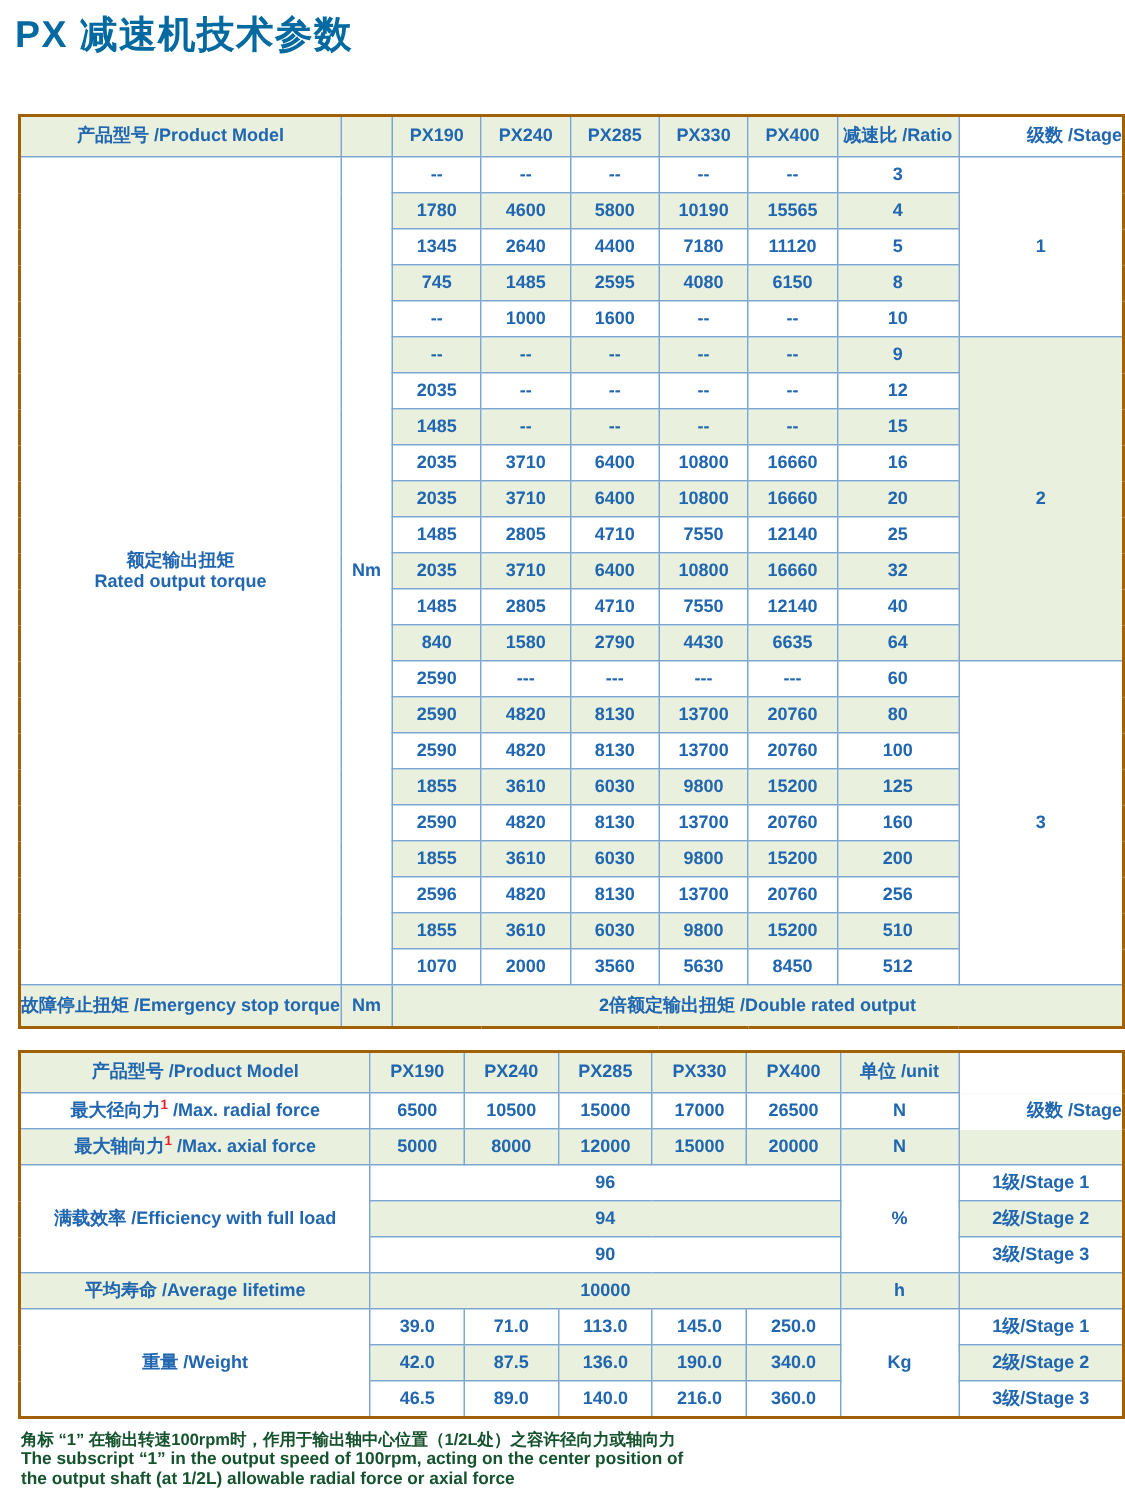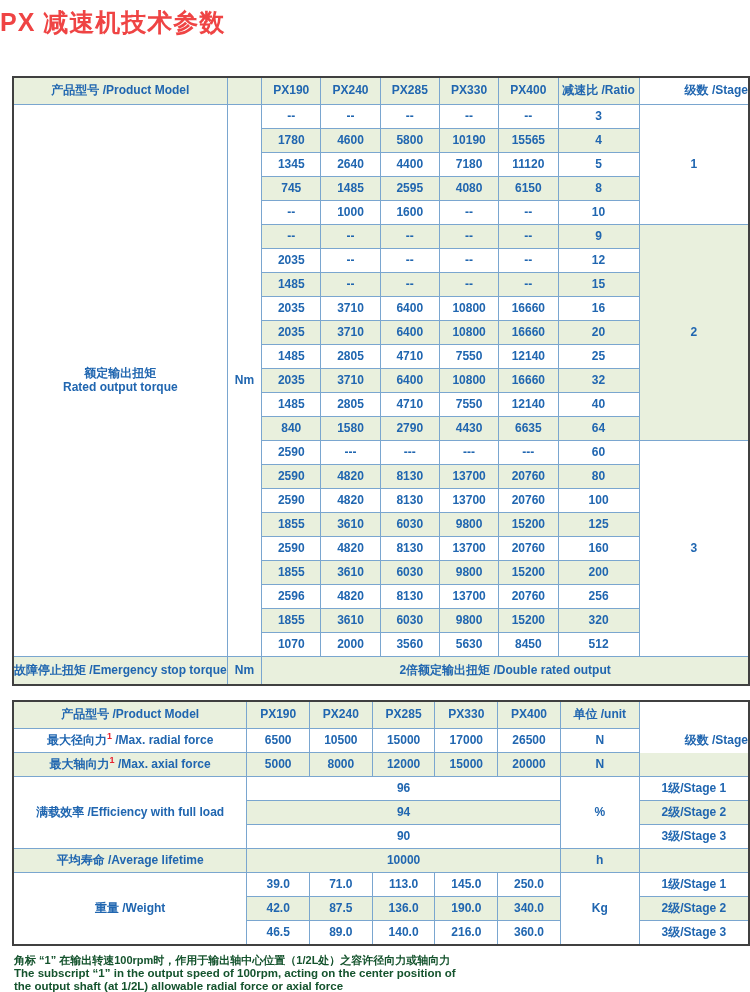--- a/index.html
+++ b/index.html
@@ -1,26 +1,26 @@
 <!DOCTYPE html>
 <html><head>
 <meta charset="utf-8">
 <style>
   html,body{margin:0;padding:0;background:#ffffff;}
   .page{
     width:750px;height:992px;background:#ffffff;overflow:hidden;
     font-family:"Liberation Sans",sans-serif;position:relative;
   }
   .title{
-    margin:0;padding:6px 0 0 0;
-    font-size:25px;font-weight:bold;color:#ef4444;letter-spacing:1px;
+    margin:0;padding:6px 0 0 10px;
+    font-size:25px;font-weight:bold;color:#0369a1;letter-spacing:1px;
   }
   table{
     border-collapse:collapse;table-layout:fixed;
-    margin-left:12px;border:2px solid #404040;
+    margin-left:12px;border:2px solid #a16207;
   }
   #t1{margin-top:37px;}
   #t2{margin-top:14px;}
   td{
     border:1px solid #7aa6cf;
     font-size:12px;font-weight:bold;color:#2066b0;
     text-align:center;vertical-align:middle;
     padding:0;height:23px;line-height:1.15;
     overflow:hidden;white-space:nowrap;
   }
@@ -244,21 +244,21 @@
           <td>13700</td>
           <td>20760</td>
           <td>256</td>
         </tr>
         <tr class="green">
           <td>1855</td>
           <td>3610</td>
           <td>6030</td>
           <td>9800</td>
           <td>15200</td>
-          <td>320</td>
+          <td>510</td>
         </tr>
         <tr class="white">
           <td>1070</td>
           <td>2000</td>
           <td>3560</td>
           <td>5630</td>
           <td>8450</td>
           <td>512</td>
         </tr>
         <tr class="green em">

